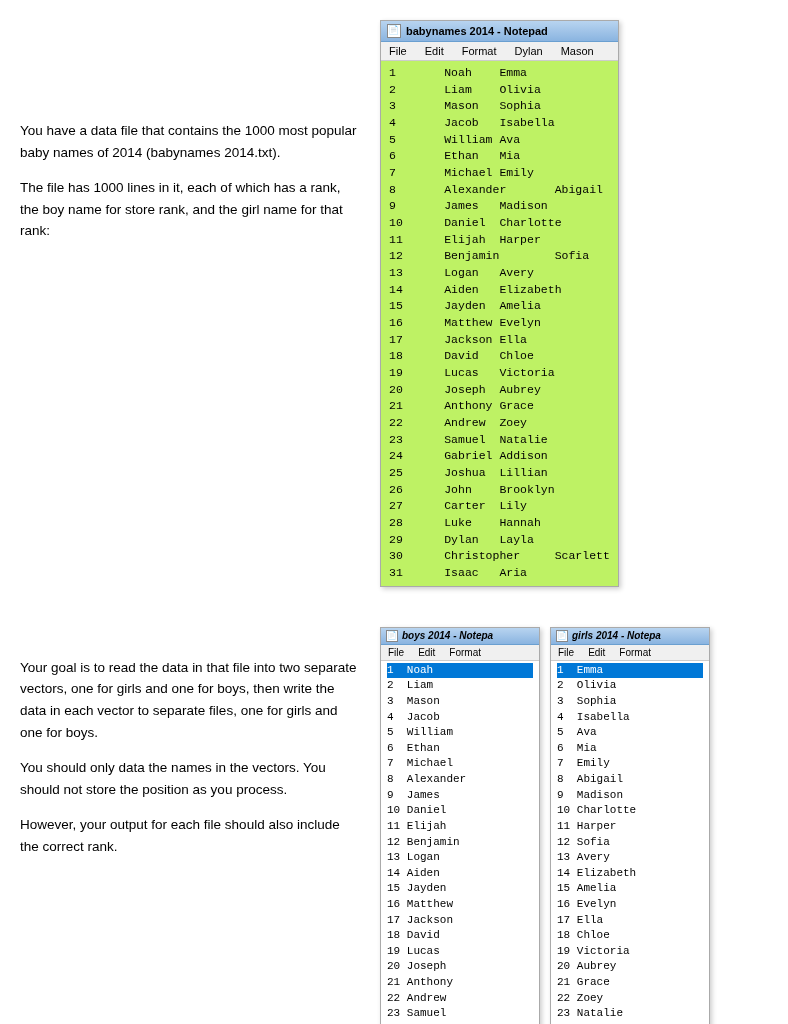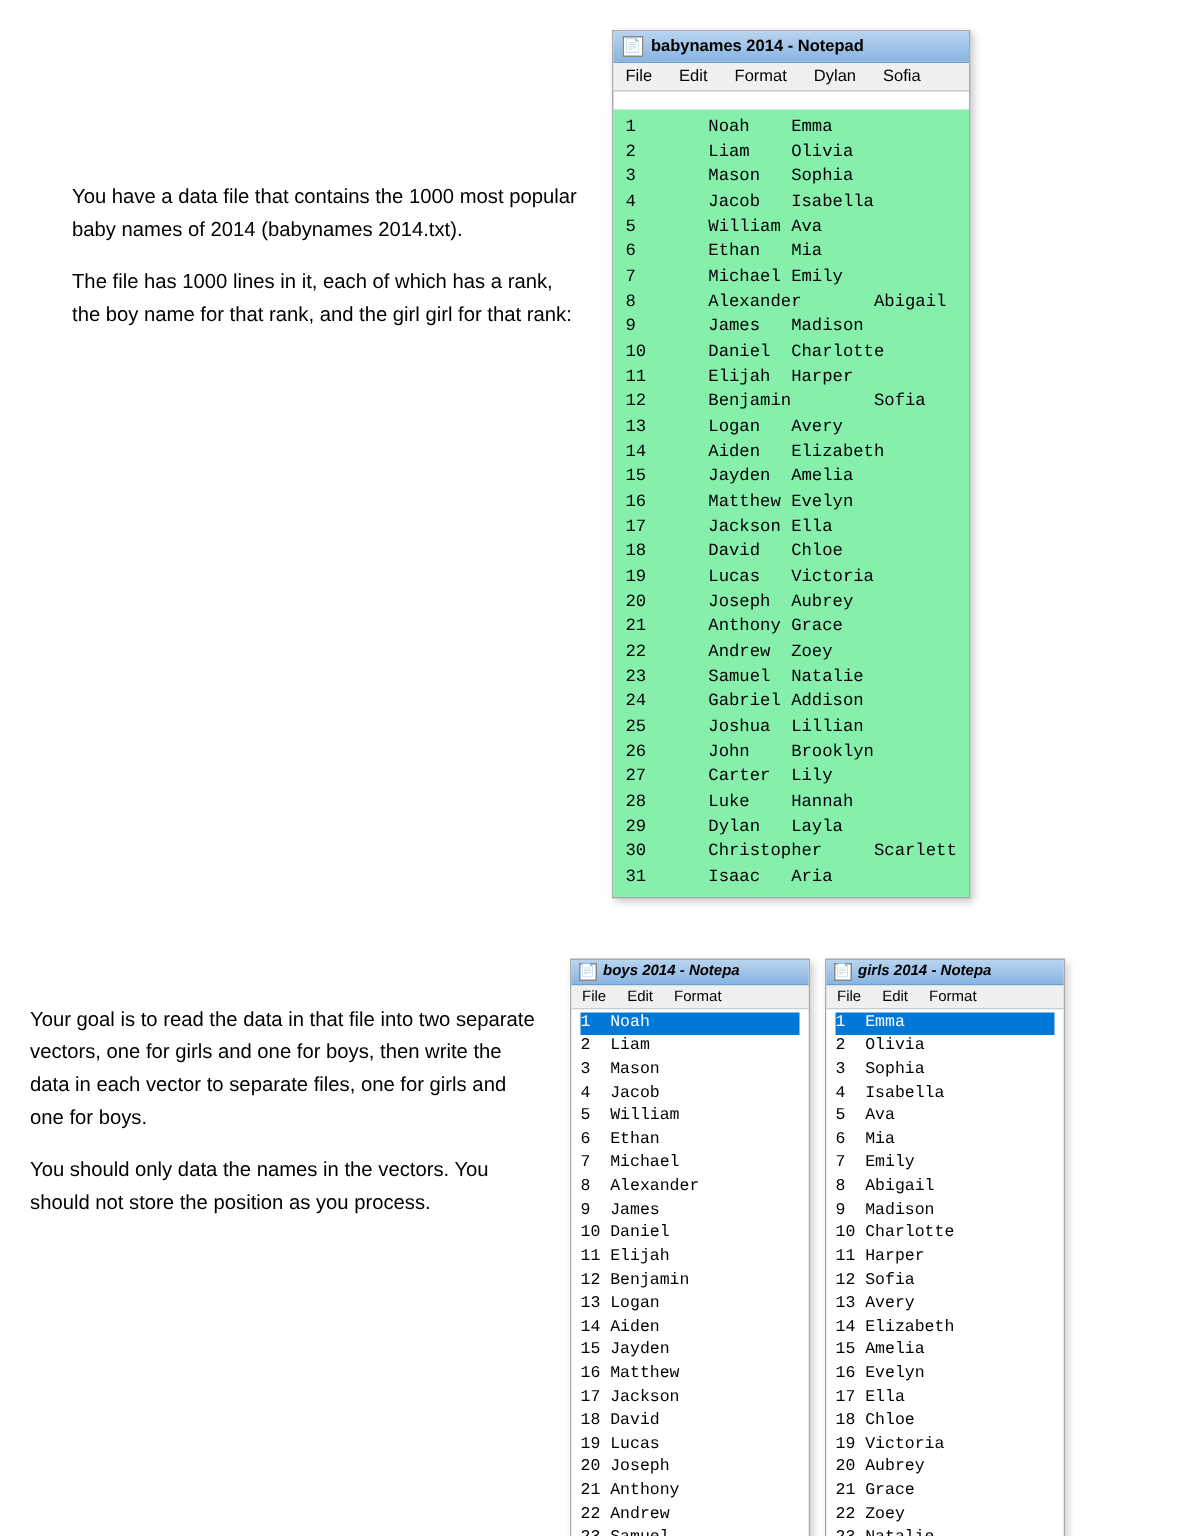--- a/index.html
+++ b/index.html
@@ -26,21 +26,20 @@
       display: flex;
       gap: 20px;
       margin-bottom: 40px;
     }
 
     .top-text {
       width: 340px;
       padding-top: 100px;
       font-size: 13.5px;
       line-height: 1.6;
-      margin-left: 28px;
     }
 
     .top-text p {
       margin-bottom: 14px;
     }
 
     
     .notepad-window {
       border: 1px solid #aaa;
       background: #fff;
@@ -88,27 +87,26 @@
     .notepad-menu-item {
       font-family: Arial, sans-serif;
       font-size: 11px;
       padding: 1px 4px;
       cursor: pointer;
       color: #000;
     }
 
     .notepad-content {
       padding: 4px 8px;
-      background: #86efac;
+      background: #bef264;
       white-space: pre;
       font-family: 'Courier New', Courier, monospace;
       font-size: 11.5px;
       line-height: 1.45;
       overflow: hidden;
-      margin-top: 12px;
     }
 
     
     .bottom-section {
       display: flex;
       gap: 20px;
       margin-top: 10px;
     }
 
     .bottom-text {
@@ -180,34 +178,34 @@
     }
   </style>
 </head>
 <body>
 
 <div class="page">
 
   <div class="top-section">
     <div class="top-text">
       <p>You have a data file that contains the 1000 most popular baby names of 2014 (babynames 2014.txt).</p>
-      <p>The file has 1000 lines in it, each of which has a rank, the boy name for that rank, and the girl girl for that rank:</p>
+      <p>The file has 1000 lines in it, each of which has a rank, the boy name for store rank, and the girl name for that rank:</p>
     </div>
 
     <div class="notepad-window">
       <div class="notepad-titlebar">
         <span class="notepad-title-icon">📄</span>
         <span class="notepad-title-text">babynames 2014 - Notepad</span>
       </div>
       <div class="notepad-menubar">
         <span class="notepad-menu-item">File</span>
         <span class="notepad-menu-item">Edit</span>
         <span class="notepad-menu-item">Format</span>
         <span class="notepad-menu-item">Dylan</span>
-        <span class="notepad-menu-item">Sofia</span>
+        <span class="notepad-menu-item">Mason</span>
       </div>
       <div class="notepad-content" id="main-content">1       Noah    Emma
 2       Liam    Olivia
 3       Mason   Sophia
 4       Jacob   Isabella
 5       William Ava
 6       Ethan   Mia
 7       Michael Emily
 8       Alexander       Abigail
 9       James   Madison
@@ -233,20 +231,21 @@
 29      Dylan   Layla
 30      Christopher     Scarlett
 31      Isaac   Aria</div>
     </div>
   </div>
 
   <div class="bottom-section">
     <div class="bottom-text">
       <p>Your goal is to read the data in that file into two separate vectors, one for girls and one for boys, then write the data in each vector to separate files, one for girls and one for boys.</p>
       <p>You should only data the names in the vectors.  You should not store the position as you process.</p>
+      <p>However, your output for each file should also include the correct rank.</p>
     </div>
 
     <div class="bottom-windows">
 
       <div class="notepad-window-small">
         <div class="notepad-titlebar-small">
           <span class="notepad-title-icon" style="font-size:8px;width:12px;height:12px;line-height:10px;">📄</span>
           <span class="notepad-title-text-small">boys 2014 - Notepa</span>
         </div>
         <div class="notepad-menubar-small">

